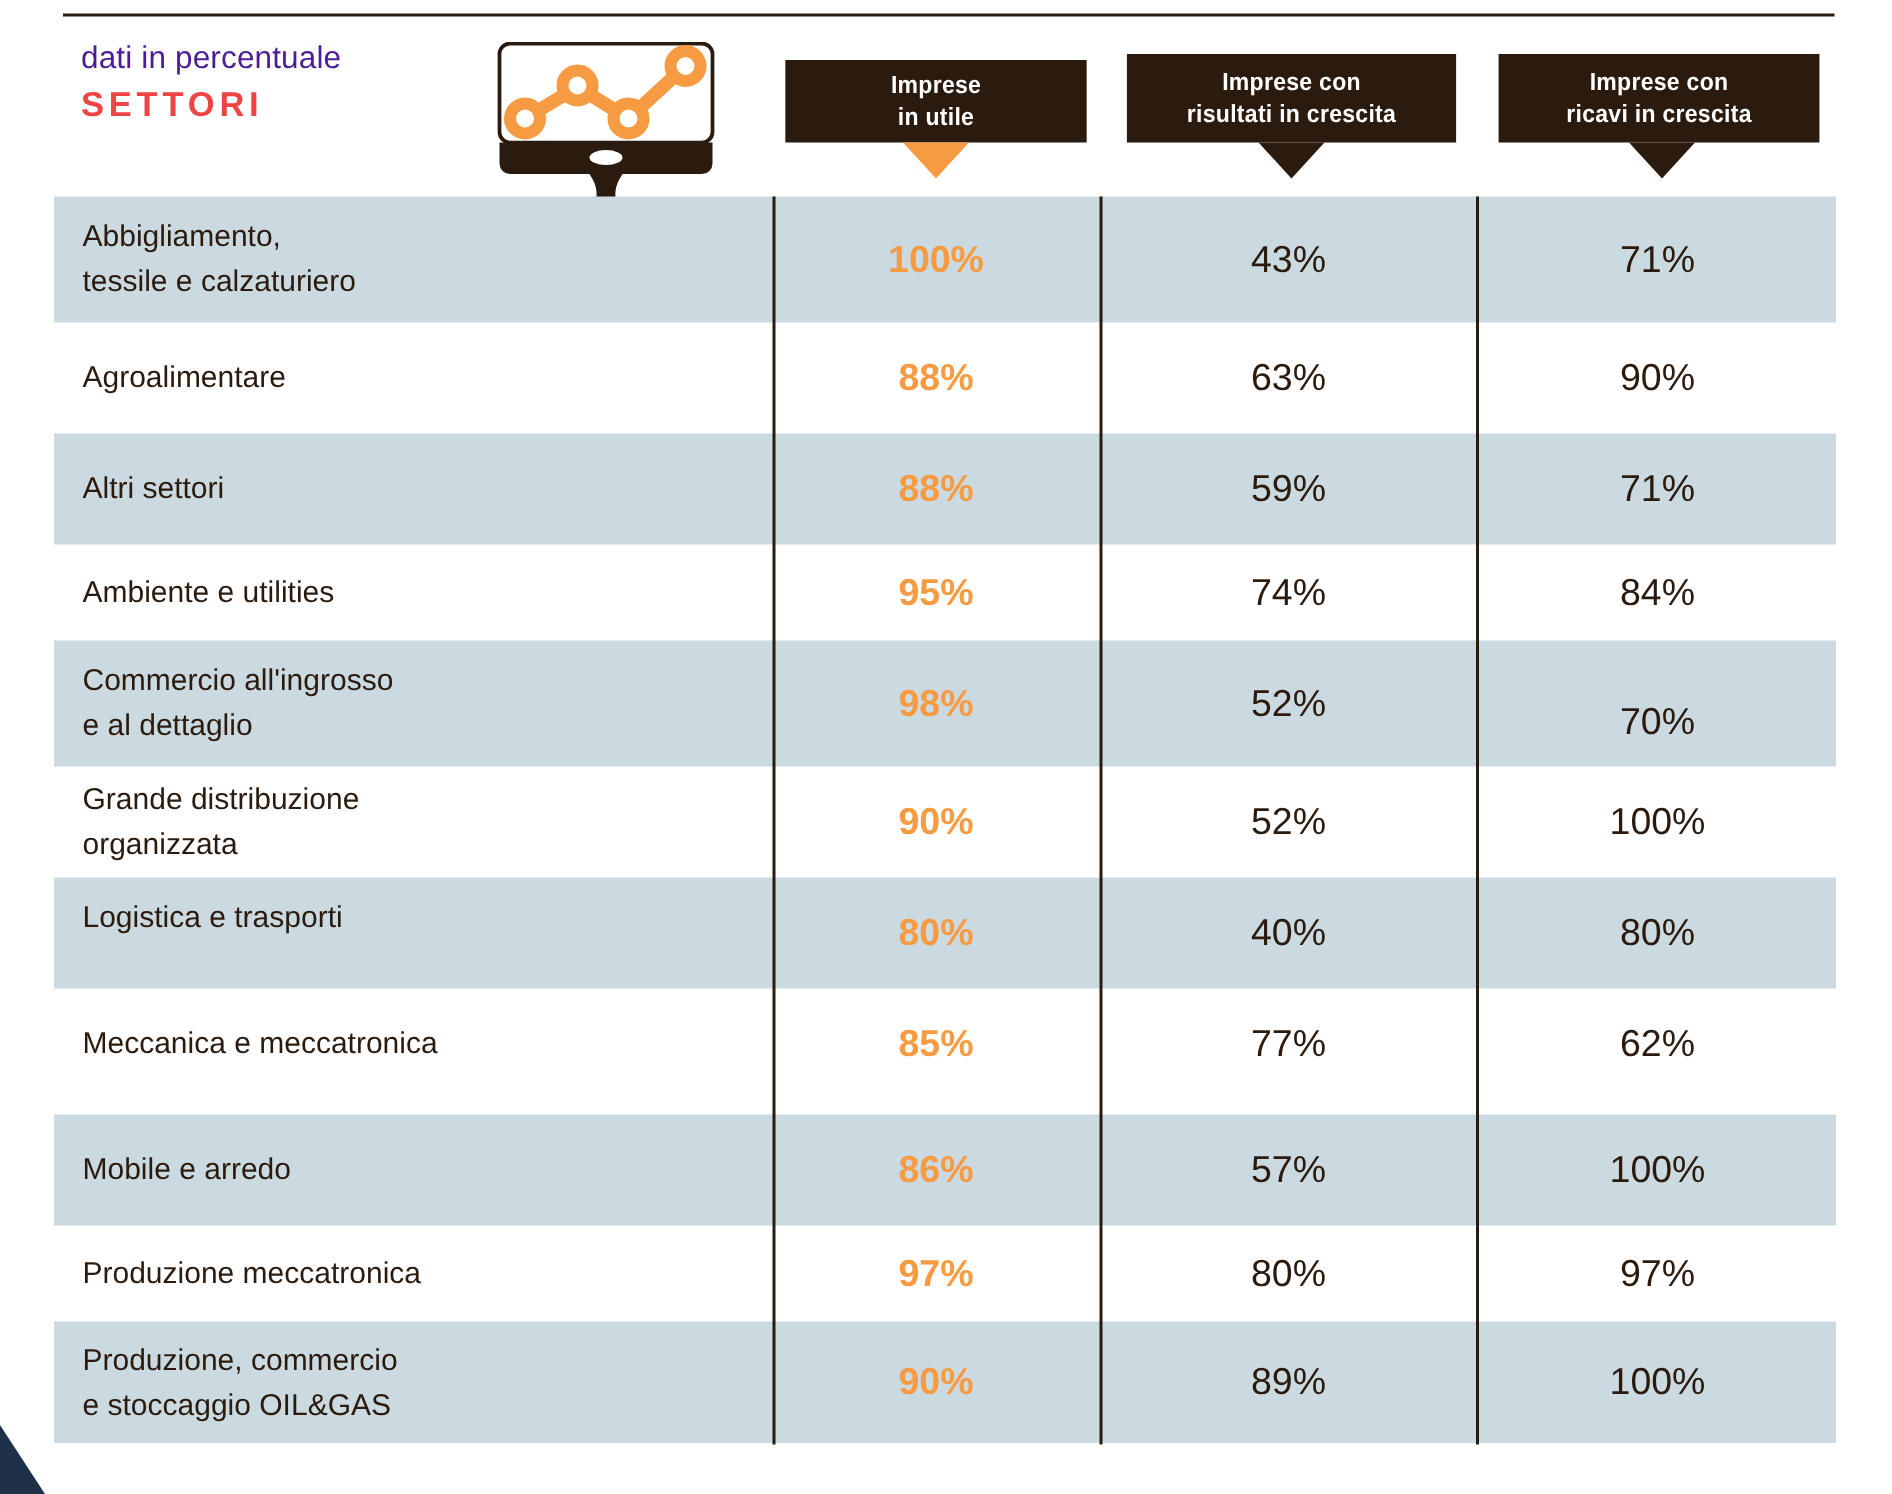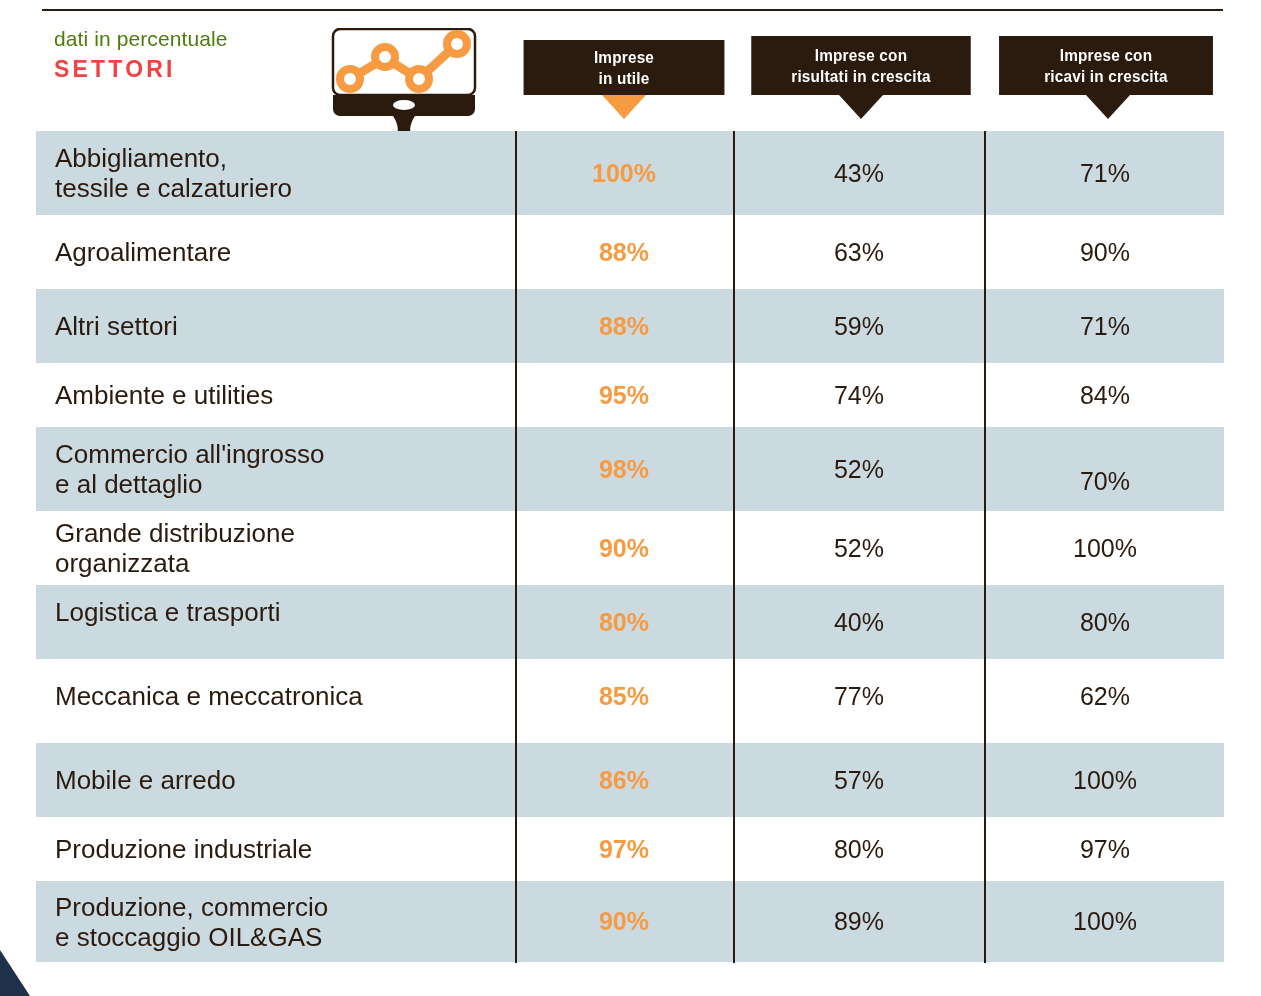--- a/index.html
+++ b/index.html
@@ -34,21 +34,21 @@
 
   
   .hdr-left {
     position: absolute;
     left: 54px;
     top: 26px;
     width: 270px;
   }
   .hdr-left .sub {
     font-size: 21px;
-    color: #4d7c0f;
+    color: #4c1d95;
     line-height: 26px;
     letter-spacing: 0.1px;
     font-weight: 400;
   }
   .hdr-left .title {
     font-size: 23px;
     color: #ef4444;
     font-weight: 700;
     letter-spacing: 3.2px;
     line-height: 30px;
@@ -103,21 +103,21 @@
     width: 1.6px;
     background: #2B1B0E;
     top: 131px;
     height: 832px;
   }
   .cell-label {
     position: absolute;
     left: 55px;
     width: 440px;
     color: #2B1B0E;
-    font-size: 26px;
+    font-size: 20px;
     line-height: 30px;
     display: flex;
     align-items: center;
   }
   .cell-label .lbl-inner { width: 100%; }
   .cell-v1 {
     position: absolute;
     left: 516px;
     width: 216px;
     text-align: center;
@@ -293,21 +293,21 @@
       <div class="cell-label" style="top: 743px; height: 74px;">
         <div class="lbl-inner">
           <div>Mobile e arredo</div>
         </div>
       </div>
       <div class="cell-v1" style="top: 743px; height: 74px; border-radius: 21px;">86%</div>
       <div class="cell-v2" style="top: 743px; height: 74px;">57%</div>
       <div class="cell-v3" style="top: 743px; height: 74px;">100%</div>
       <div class="cell-label" style="top: 817px; height: 64px;">
         <div class="lbl-inner">
-          <div>Produzione industriale</div>
+          <div>Produzione meccatronica</div>
         </div>
       </div>
       <div class="cell-v1" style="top: 817px; height: 64px;">97%</div>
       <div class="cell-v2" style="top: 817px; height: 64px;">80%</div>
       <div class="cell-v3" style="top: 817px; height: 64px;">97%</div>
       <div class="band" style="top: 881px; height: 81px;"></div>
       <div class="cell-label" style="top: 881px; height: 81px;">
         <div class="lbl-inner">
           <div>Produzione, commercio</div>
           <div>e stoccaggio OIL&amp;GAS</div>

